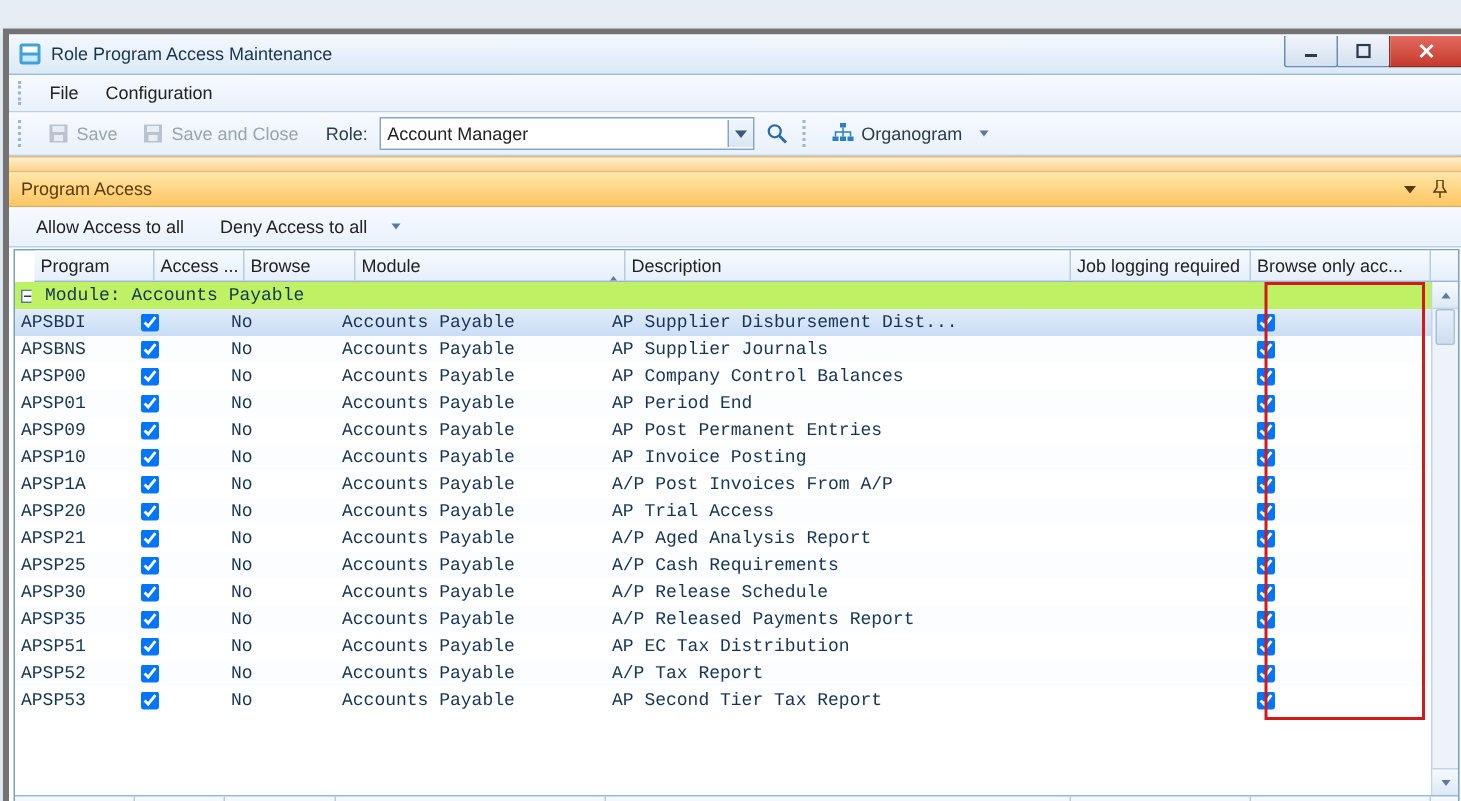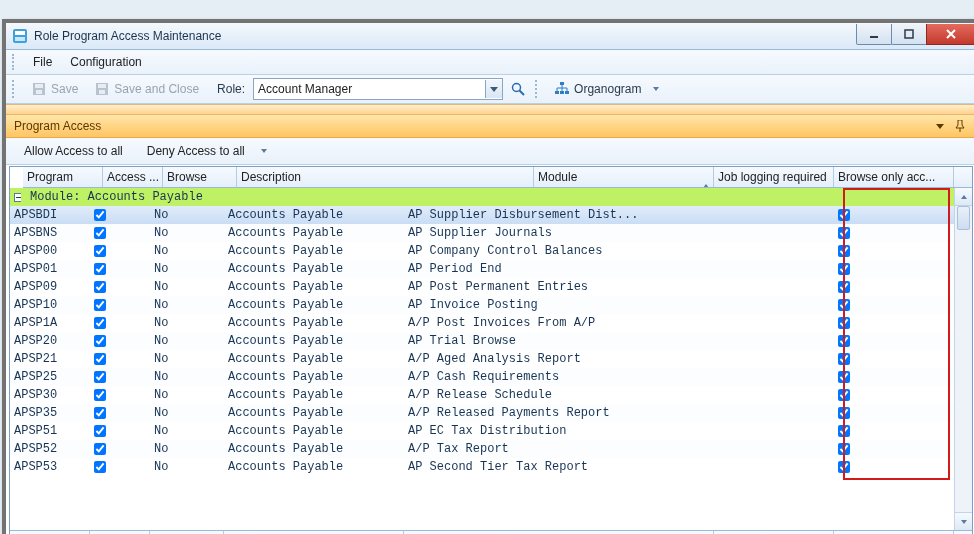--- a/index.html
+++ b/index.html
@@ -190,25 +190,25 @@
       <span class="mini-dd">
           <span class="tri-down" style="border-top-color:#5a7aa0;border-left-width:3px;border-right-width:3px;border-top-width:4px;"></span>
         </span>
     </div>
 
     <div class="grid">
       <div class="ghead">
         <div class="gcol w-prog">Program</div>
         <div class="gcol w-access">Access ...</div>
         <div class="gcol w-browse">Browse</div>
-        <div class="gcol w-desc">Description</div>
         <div class="gcol w-module sortable">
             <span>Module</span>
             <span class="sort-ico"><span class="tri-up-sm"></span></span>
           </div>
+        <div class="gcol w-desc">Description</div>
         <div class="gcol w-joblog">Job logging required</div>
         <div class="gcol w-boacc">Browse only acc...</div>
         <div class="gcol w-scroll"></div>
       </div>
 
       <div class="gbody" style="position:relative;">
         <div id="rows-container">
             <div class="grow grouprow">
               <div class="gcell" style="width:16px;justify-content:center;">
                 <svg width="9" height="9">
@@ -316,21 +316,21 @@
               </div>
               <div class="gcell w-scroll"></div>
             </div>
             <div class="grow">
               <div class="gcell w-prog">APSP20</div>
               <div class="gcell w-access">
                 <input type="checkbox" class="chk" checked="" style="">
               </div>
               <div class="gcell w-browse">No</div>
               <div class="gcell w-module">Accounts Payable</div>
-              <div class="gcell w-desc">AP Trial Browse</div>
+              <div class="gcell w-desc">AP Trial Access</div>
               <div class="gcell w-boacc"></div>
               <div class="gcell w-joblog">
                 <input type="checkbox" class="chk" checked="" style="">
               </div>
               <div class="gcell w-scroll"></div>
             </div>
             <div class="grow">
               <div class="gcell w-prog">APSP21</div>
               <div class="gcell w-access">
                 <input type="checkbox" class="chk" checked="" style="">

